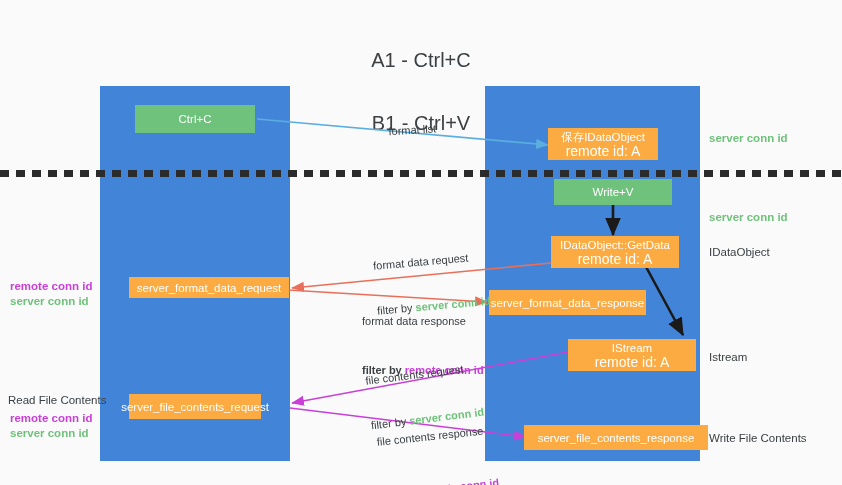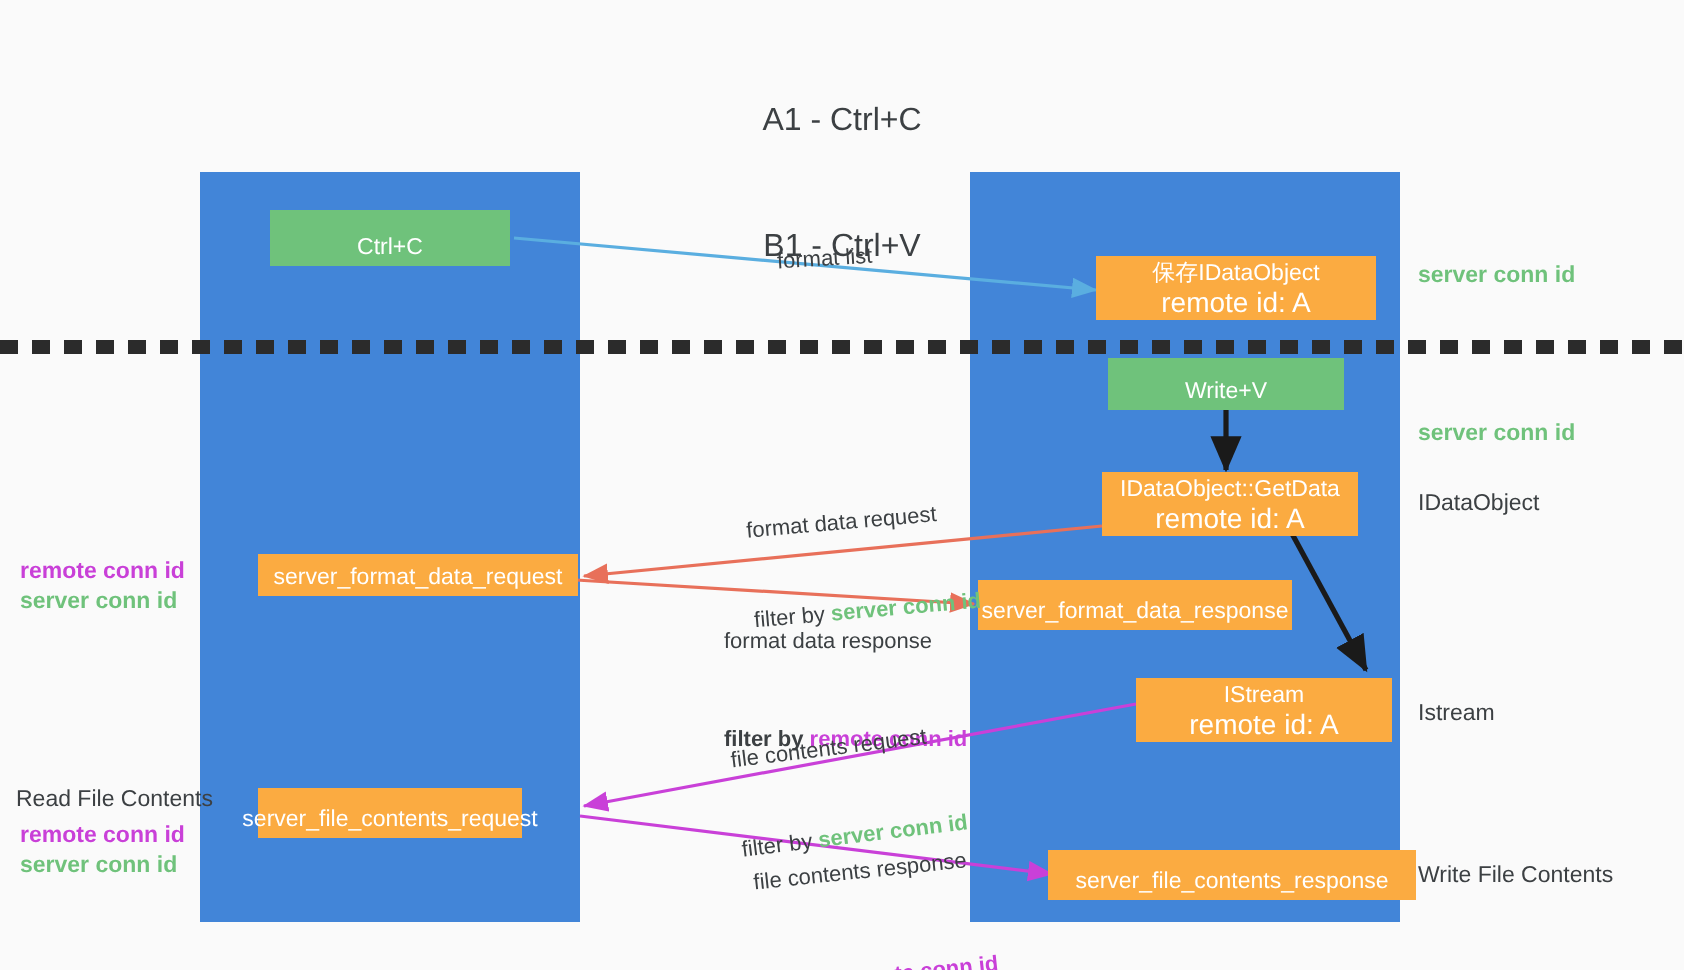--- a/index.html
+++ b/index.html
@@ -22,21 +22,21 @@
     width: 842px;
     height: 485px;
   }
   .abs { position: absolute; }
 
   
   #title {
     left: 0; top: 8px;
     width: 842px;
     text-align: center;
-    font-size: 16px;
+    font-size: 20px;
     line-height: 21px;
     color: #3c4043;
     white-space: pre;
   }
 
   
   .col-header {
     text-align: center;
     font-size: 11.5px;
     line-height: 14px;
@@ -62,21 +62,21 @@
     background-image: repeating-linear-gradient(to right,
         #2b2b2b 0px, #2b2b2b 9px, rgba(0,0,0,0) 9px, rgba(0,0,0,0) 16px);
   }
 
   
   .node {
     box-sizing: border-box;
     display: flex;
     flex-direction: column;
     align-items: center;
-    justify-content: flex-end;
+    justify-content: center;
     text-align: center;
     color: #ffffff;
     font-size: 11.5px;
     line-height: 14px;
     white-space: pre;
     padding: 2px 6px;
   }
   .node.orange { background: #fbab41; }
   .node.green  { background: #6fc27b; }
   .node .l2 { font-size: 14px; }
@@ -161,21 +161,21 @@
 
     <path d="M290,408 L526,437" fill="none" stroke="#c940d8" stroke-width="1.6" marker-end="url(#ah-magenta)"></path>
   </svg>
 
   <div class="abs" id="divider"></div>
 
   <div class="abs node green" style="left:135px; top:105px; width:120px; height:28px;">
     <div>Ctrl+C</div>
   </div>
 
-  <div class="abs node orange" style="left:548px; top:128px; width:140px; height:32px;">
+  <div class="abs node orange" style="left:548px; top:128px; width:110px; height:32px;">
     <div>保存IDataObject</div>
     <div class="l2">remote id: A</div>
   </div>
 
   <div class="abs node green" style="left:554px; top:179px; width:118px; height:26px;">
     <div>Write+V</div>
   </div>
 
   <div class="abs node orange" style="left:551px; top:236px; width:128px; height:32px;">
     <div>IDataObject::GetData</div>

